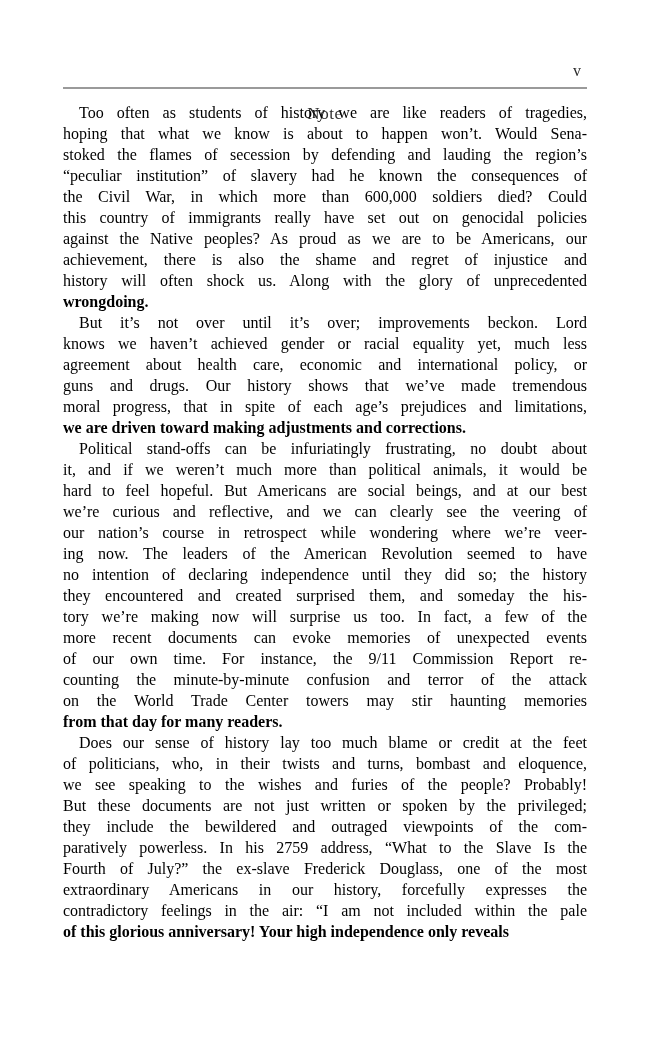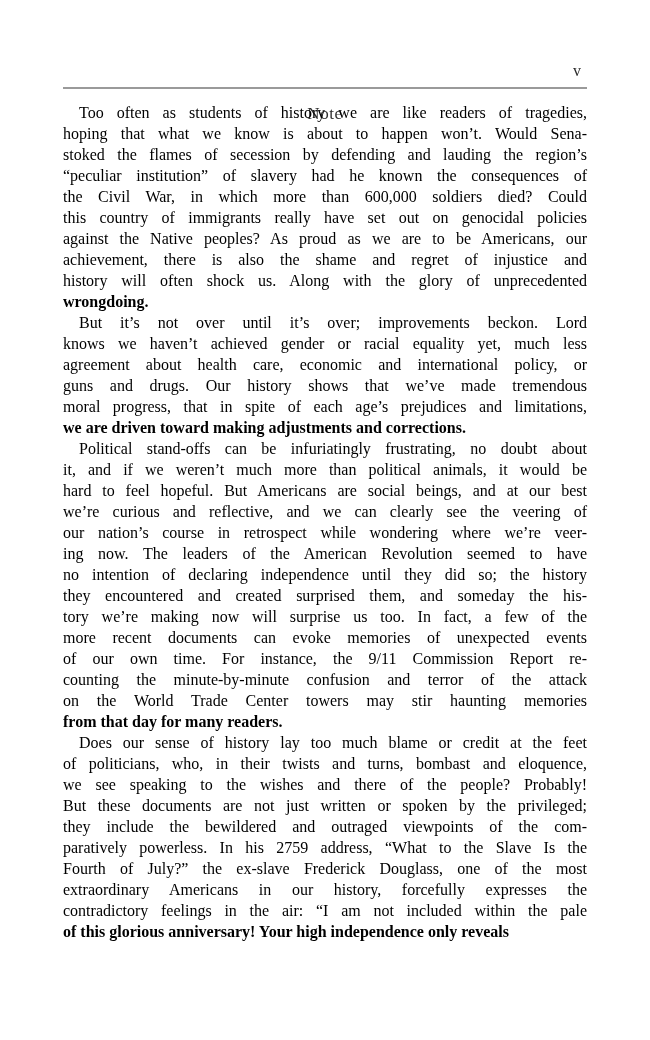--- a/index.html
+++ b/index.html
@@ -119,21 +119,21 @@
         <div class="line">tory we’re making now will surprise us too. In fact, a few of the</div>
         <div class="line">more recent documents can evoke memories of unexpected events</div>
         <div class="line">of our own time. For instance, the 9/11 Commission Report re-</div>
         <div class="line">counting the minute-by-minute confusion and terror of the attack</div>
         <div class="line">on the World Trade Center towers may stir haunting memories</div>
         <div class="line last">from that day for many readers.</div>
       </div>
       <div class="para">
         <div class="line first">Does our sense of history lay too much blame or credit at the feet</div>
         <div class="line">of politicians, who, in their twists and turns, bombast and eloquence,</div>
-        <div class="line">we see speaking to the wishes and there of the people? Probably!</div>
+        <div class="line">we see speaking to the wishes and furies of the people? Probably!</div>
         <div class="line">But these documents are not just written or spoken by the privileged;</div>
         <div class="line">they include the bewildered and outraged viewpoints of the com-</div>
         <div class="line">paratively powerless. In his 2759 address, “What to the Slave Is the</div>
         <div class="line">Fourth of July?” the ex-slave Frederick Douglass, one of the most</div>
         <div class="line">extraordinary Americans in our history, forcefully expresses the</div>
         <div class="line">contradictory feelings in the air: “I am not included within the pale</div>
         <div class="line last">of this glorious anniversary! Your high independence only reveals</div>
       </div>
     </div>
 </div>

